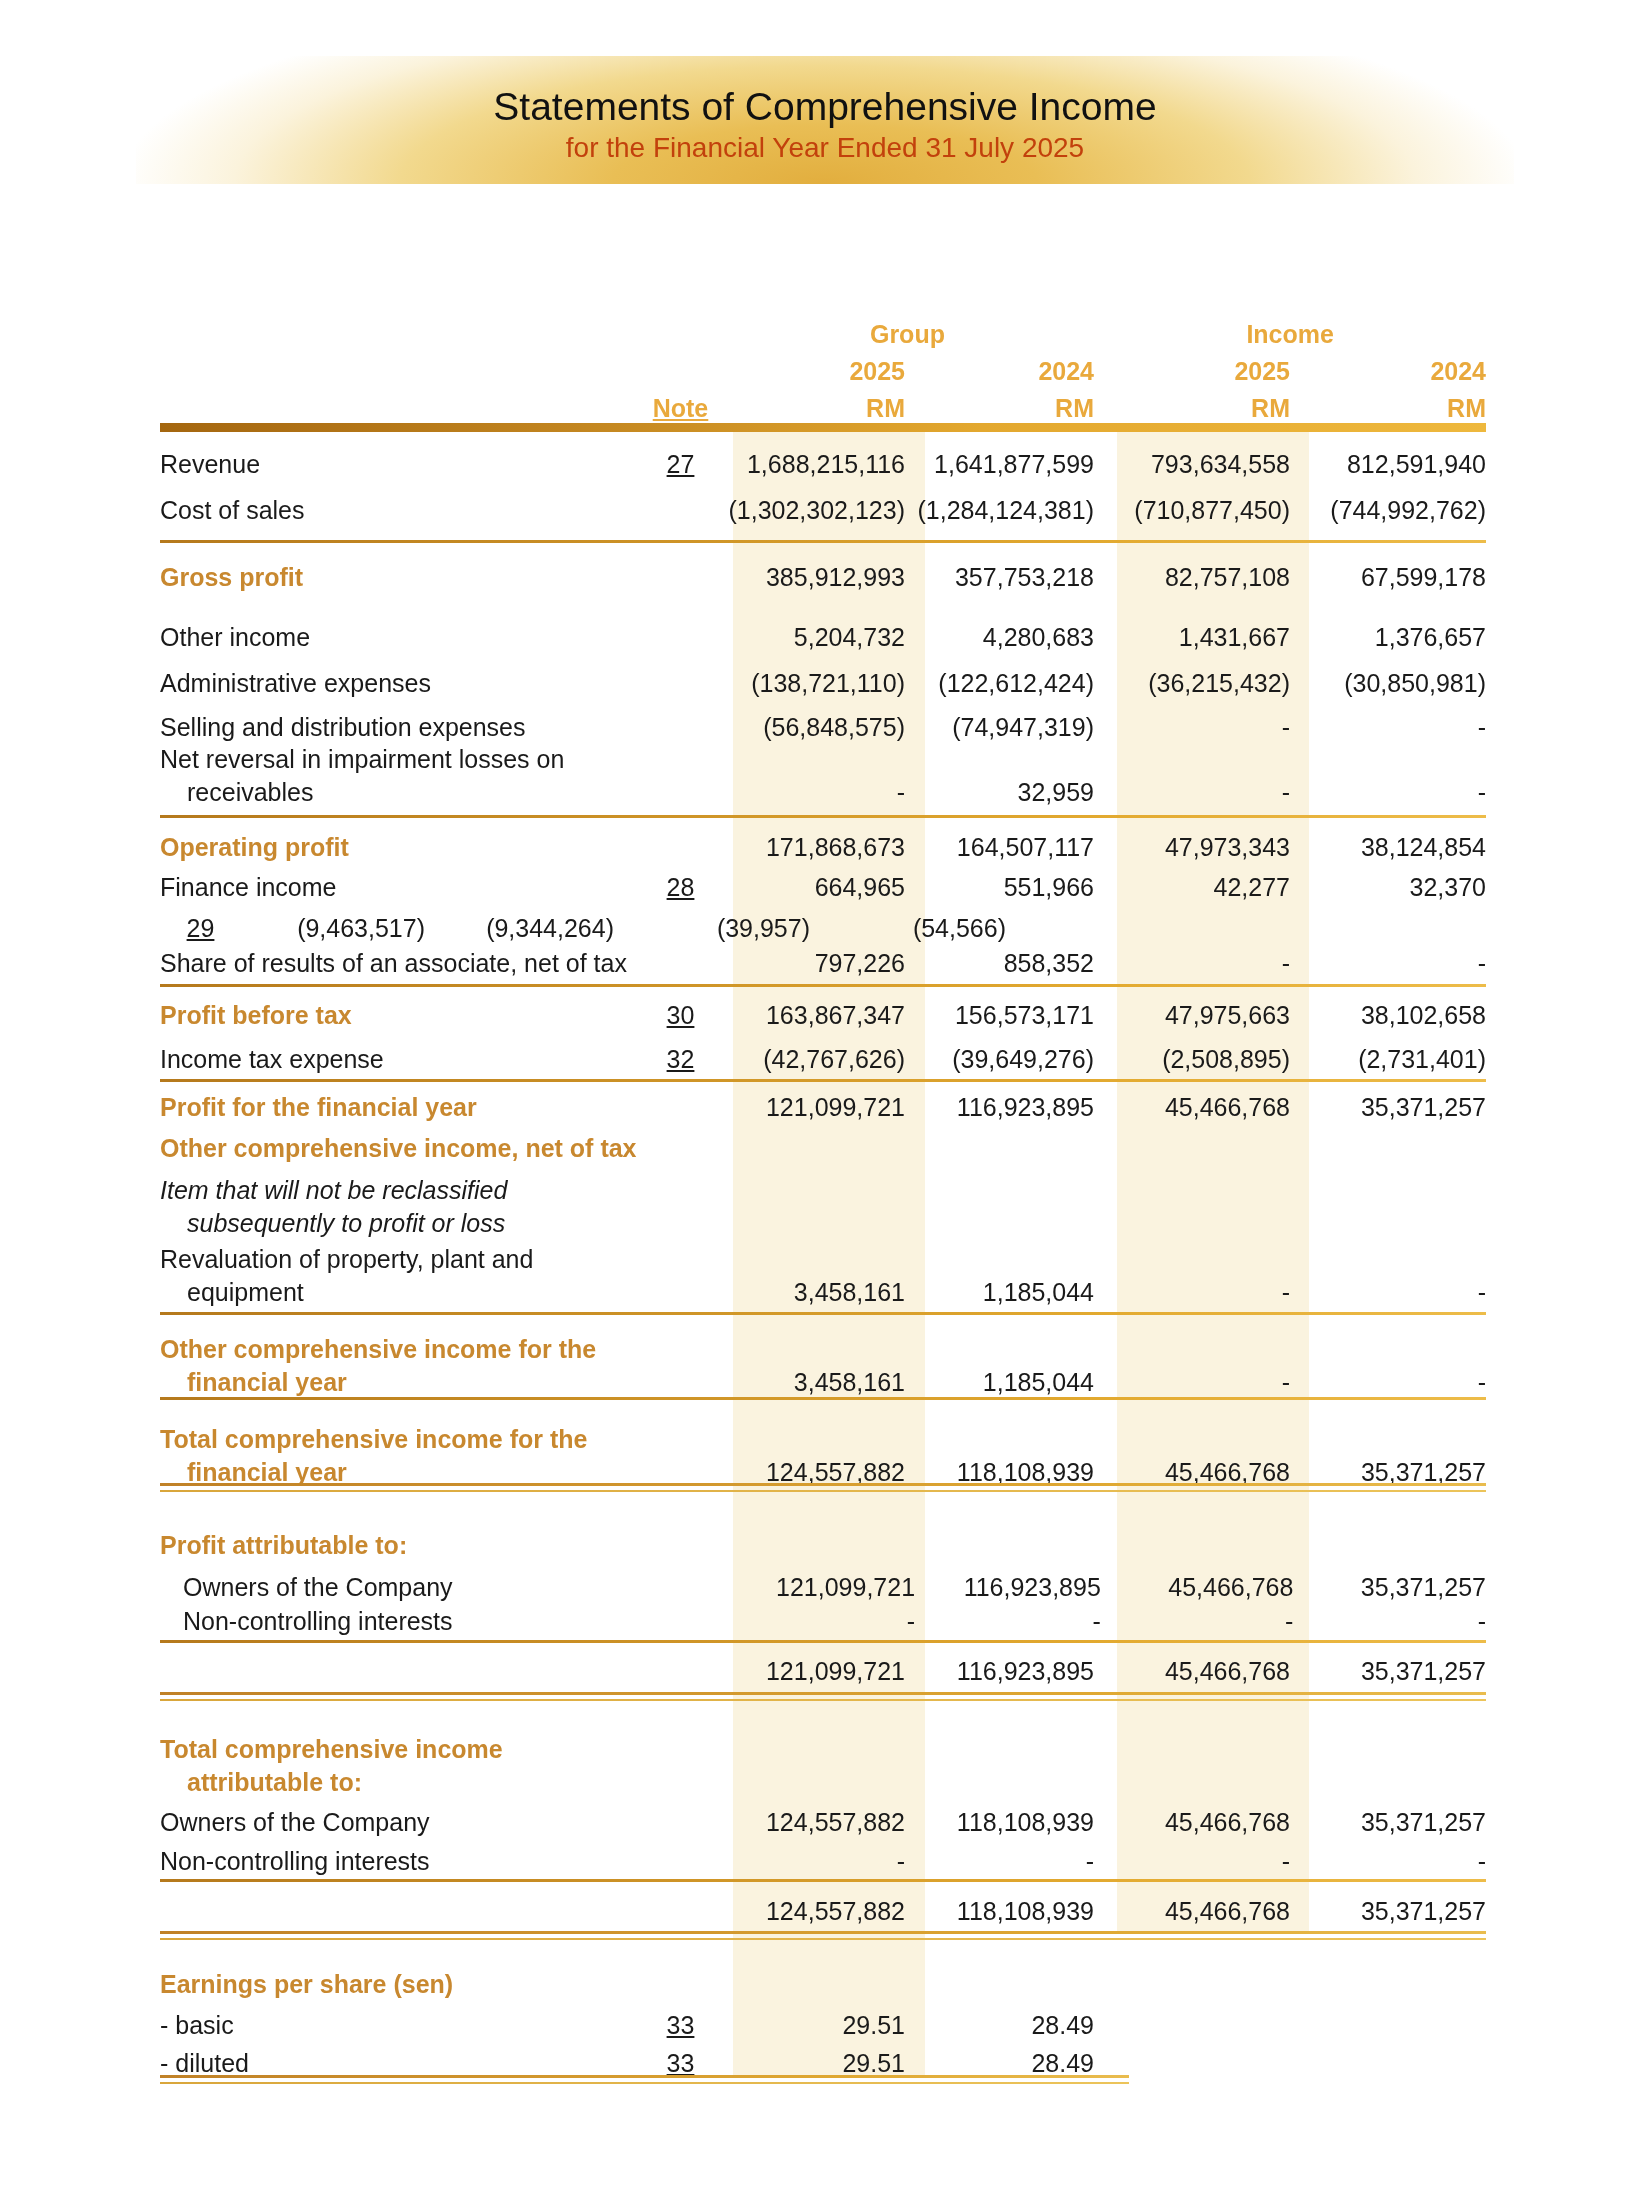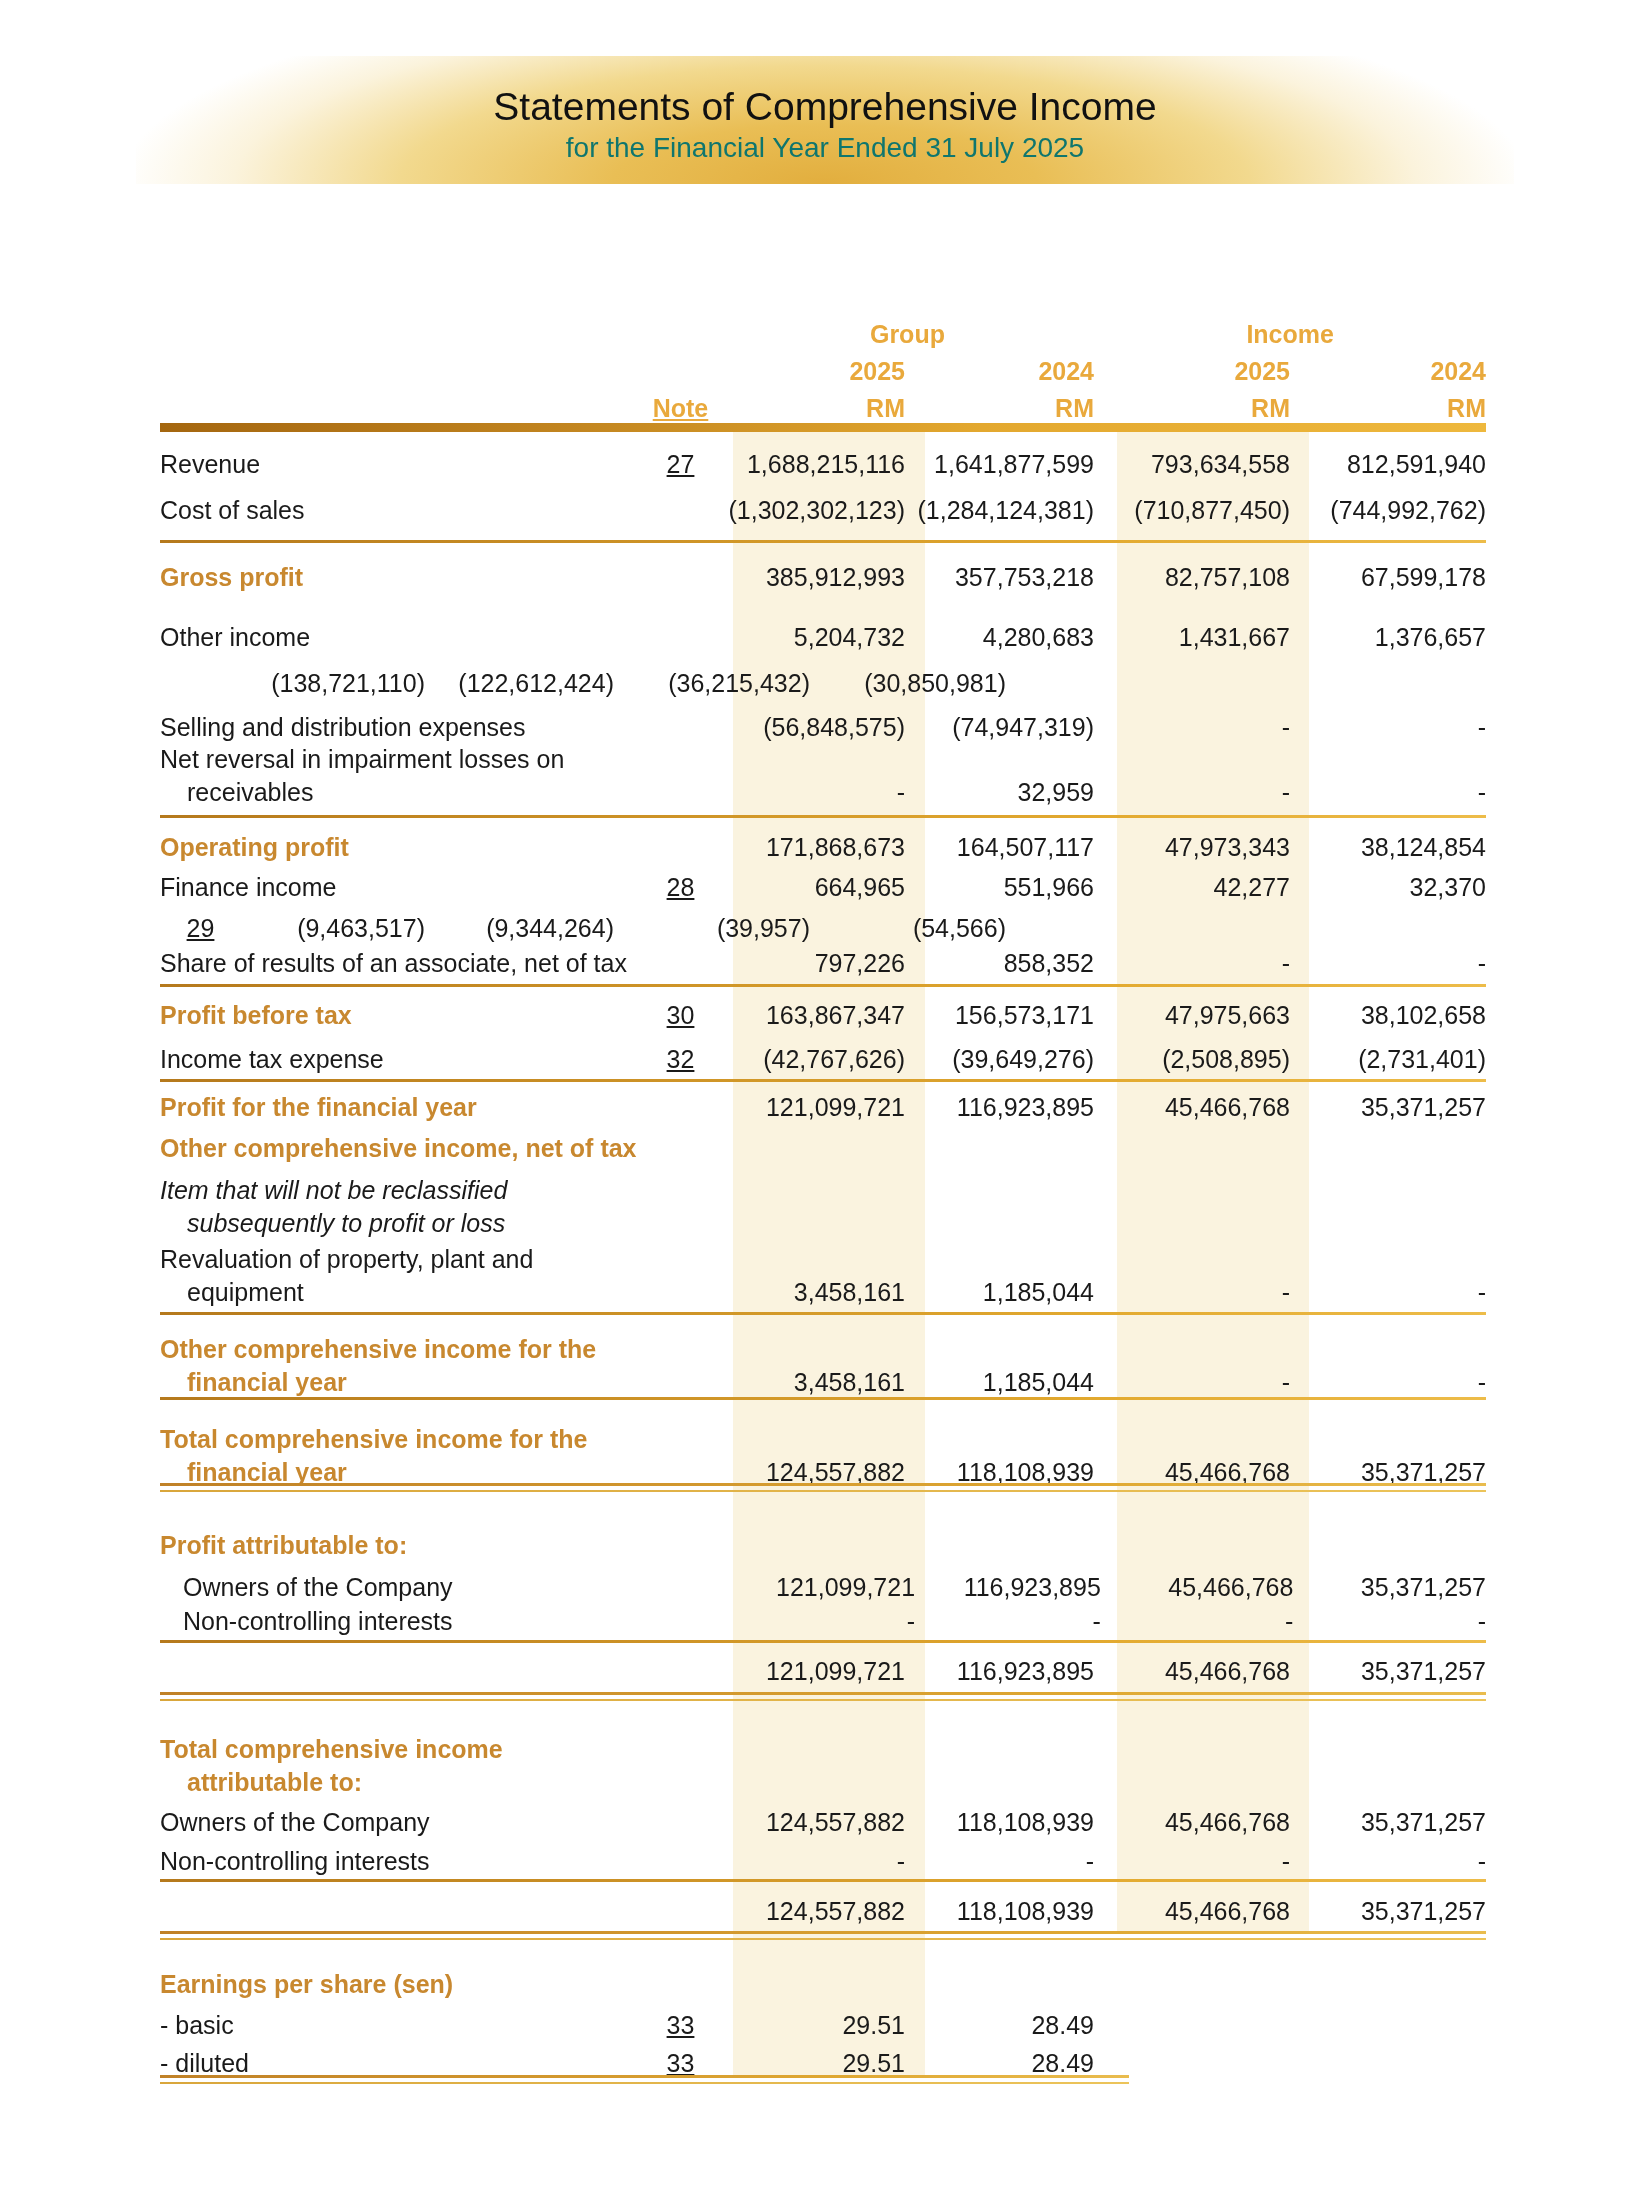--- a/index.html
+++ b/index.html
@@ -6,21 +6,21 @@
   .sheet{position:relative;width:1650px;height:2212px;background:#ffffff;overflow:hidden;
          font-family:"Liberation Sans", sans-serif;color:#1a1a1a;}
 
   
   .glow{position:absolute;left:136px;top:56px;width:1378px;height:128px;
         background:radial-gradient(ellipse 55% 165% at 50% 100%,
           #E2AE3E 0%, #E9BE55 28%, #F2D98E 56%, #FBF3DC 78%, rgba(255,255,255,0) 93%);}
   .title{position:absolute;left:0;top:85px;width:1650px;text-align:center;
          font-size:39px;font-weight:normal;letter-spacing:0px;color:#111;}
   .subtitle{position:absolute;left:0;top:132px;width:1650px;text-align:center;
-         font-size:28px;color:#0f766e;}
+         font-size:28px;color:#c2410c;}
 
   
   .tbl{position:absolute;left:160px;top:0;width:1326px;height:2212px;font-size:25px;}
 
   
   .hl{position:absolute;background:#FAF3DF;z-index:0;}
   .hl-g25{left:573px;top:432px;width:192px;height:1643px;}
   .hl-c25{left:957px;top:432px;width:192px;height:1499px;}
 
   
@@ -137,20 +137,23 @@
           <span class="l1">Other income</span>
         </div>
       <div class="c-note"></div>
       <div class="c-g25">5,204,732</div>
       <div class="c-g24">4,280,683</div>
       <div class="c-c25">1,431,667</div>
       <div class="c-c24">1,376,657</div>
     </div>
 
     <div class="row" style="top:667px">
+      <div class="lbl">
+          <span class="l1">Administrative expenses</span>
+        </div>
       <div class="c-note"></div>
       <div class="c-g25">(138,721,110)</div>
       <div class="c-g24">(122,612,424)</div>
       <div class="c-c25">(36,215,432)</div>
       <div class="c-c24">(30,850,981)</div>
     </div>
 
     <div class="row" style="top:711px">
       <div class="lbl">
           <span class="l1">Selling and distribution expenses</span>

